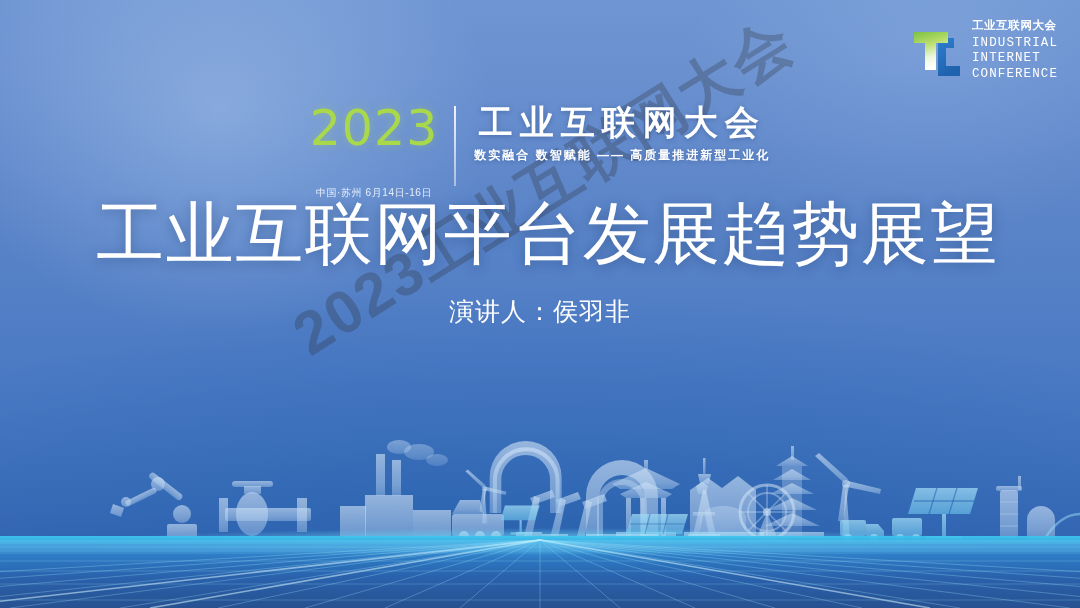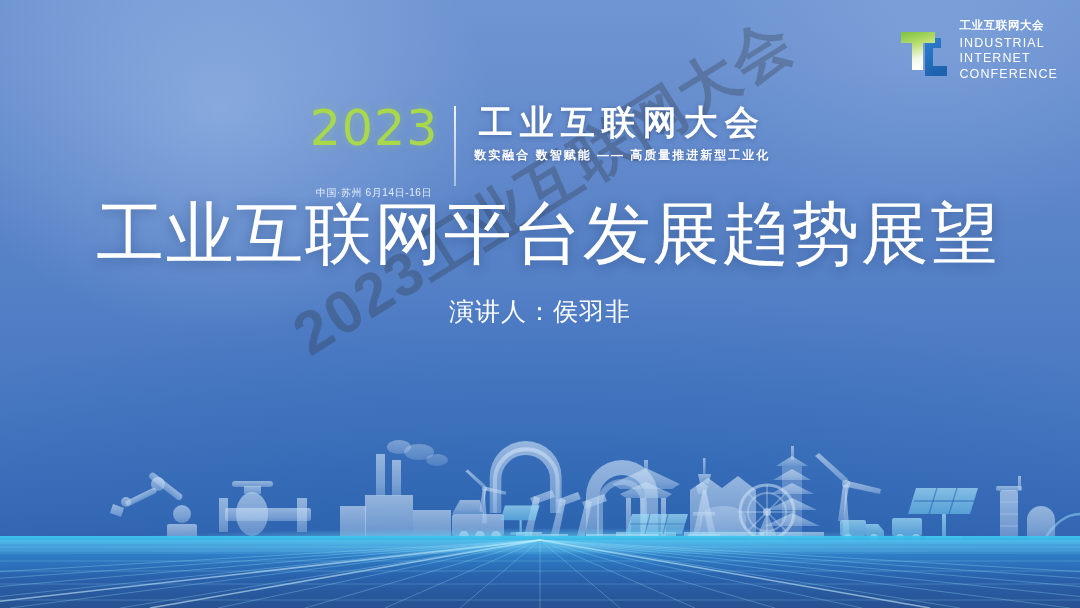--- a/index.html
+++ b/index.html
@@ -65,20 +65,21 @@
     margin-bottom: 4px;
     white-space: nowrap;
   }
   .corner-logo .en {
     font-size: 12.5px;
     color: #ffffff;
     letter-spacing: 1.1px;
     font-weight: 400;
     line-height: 1.24;
     white-space: nowrap;
+    font-family: Liberation Mono, monospace;
   }
 
   
   .lockup {
     position: absolute;
     left: 0; right: 0;
     top: 104px;
     display: flex;
     justify-content: center;
     align-items: flex-start;

